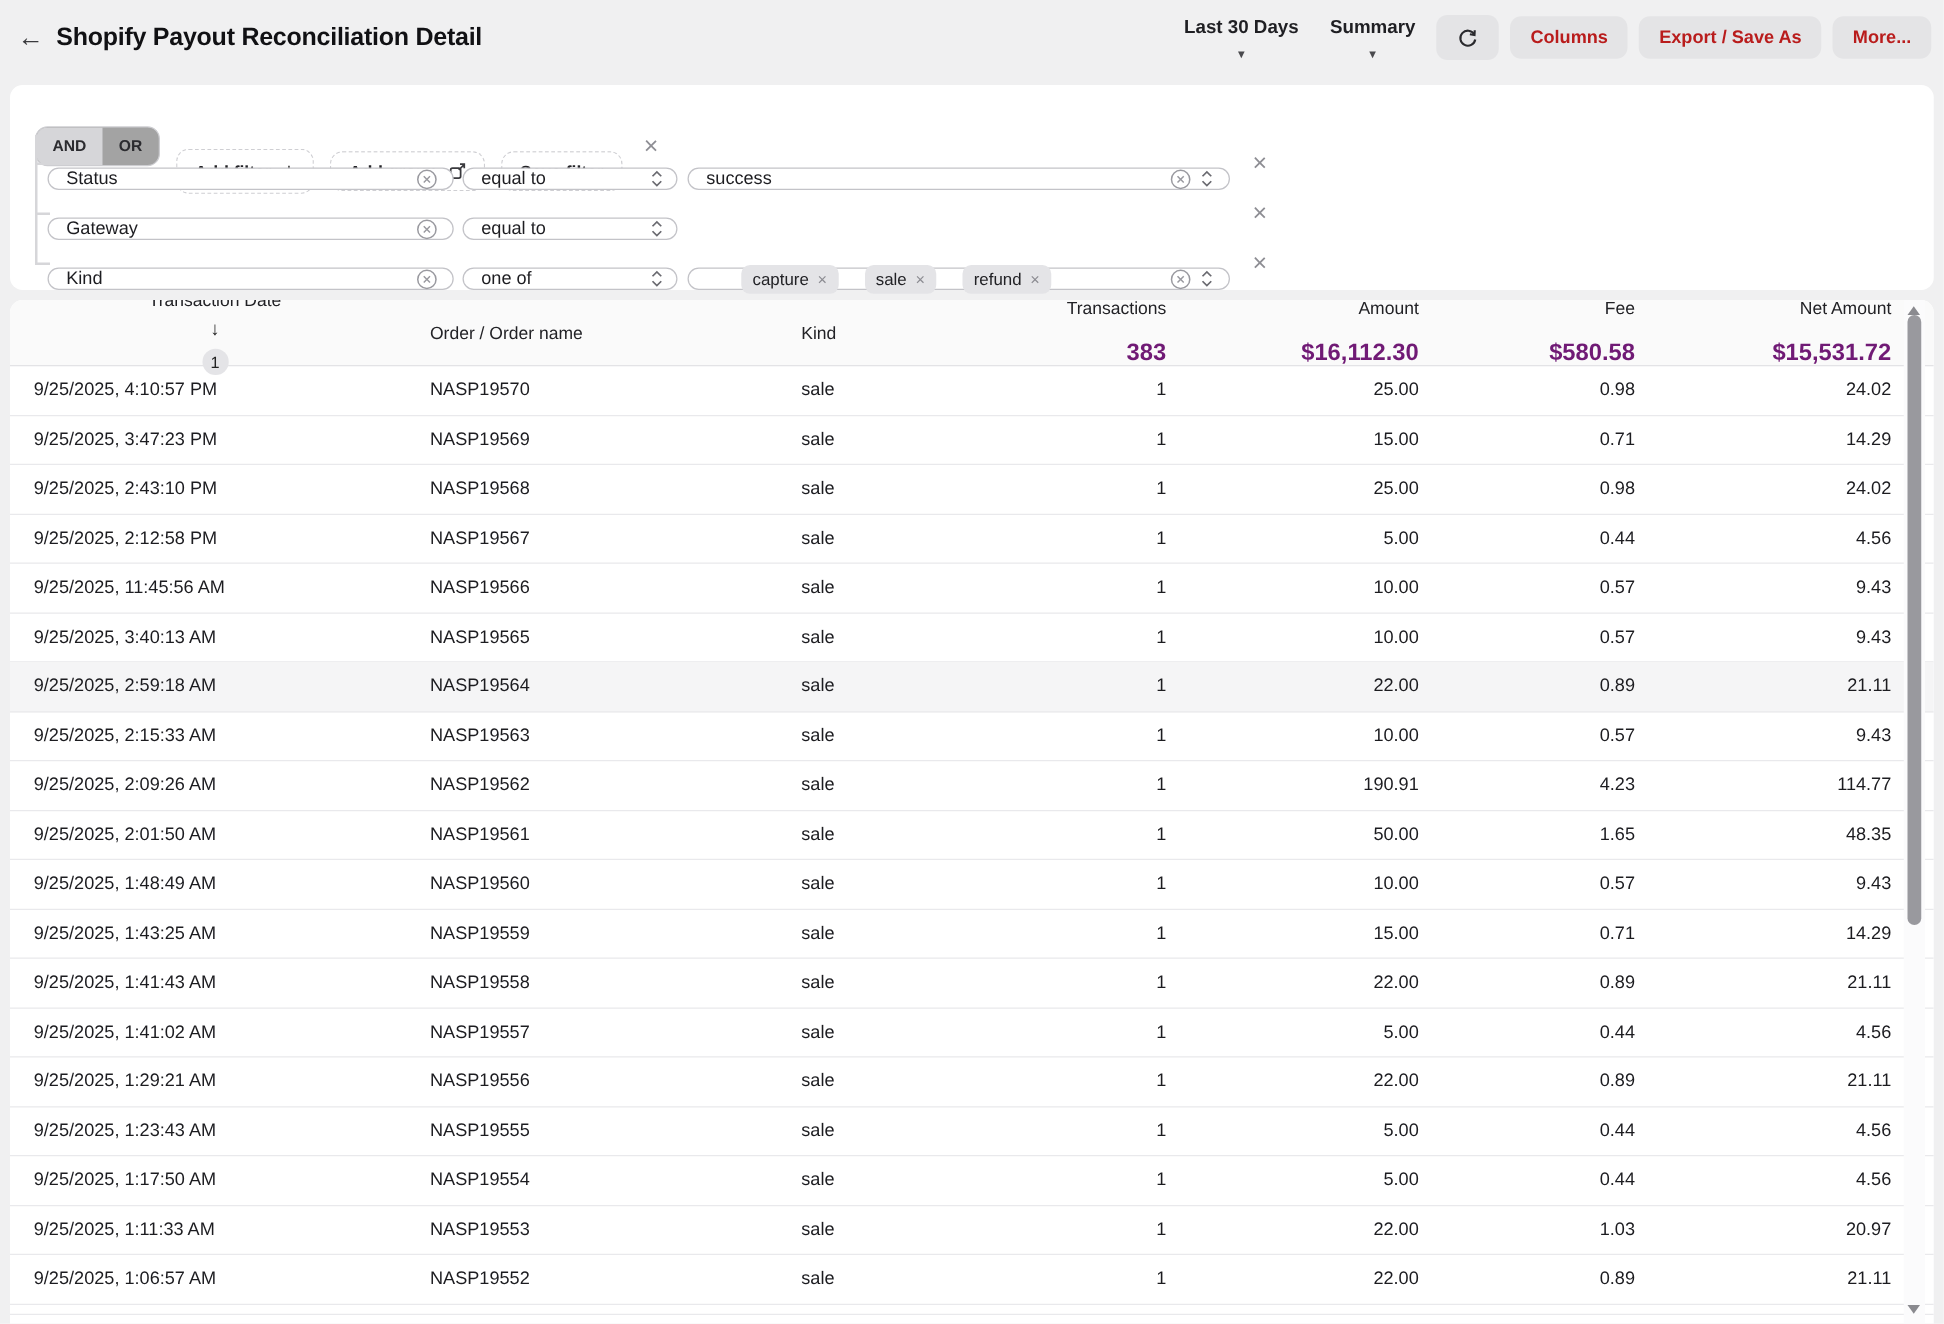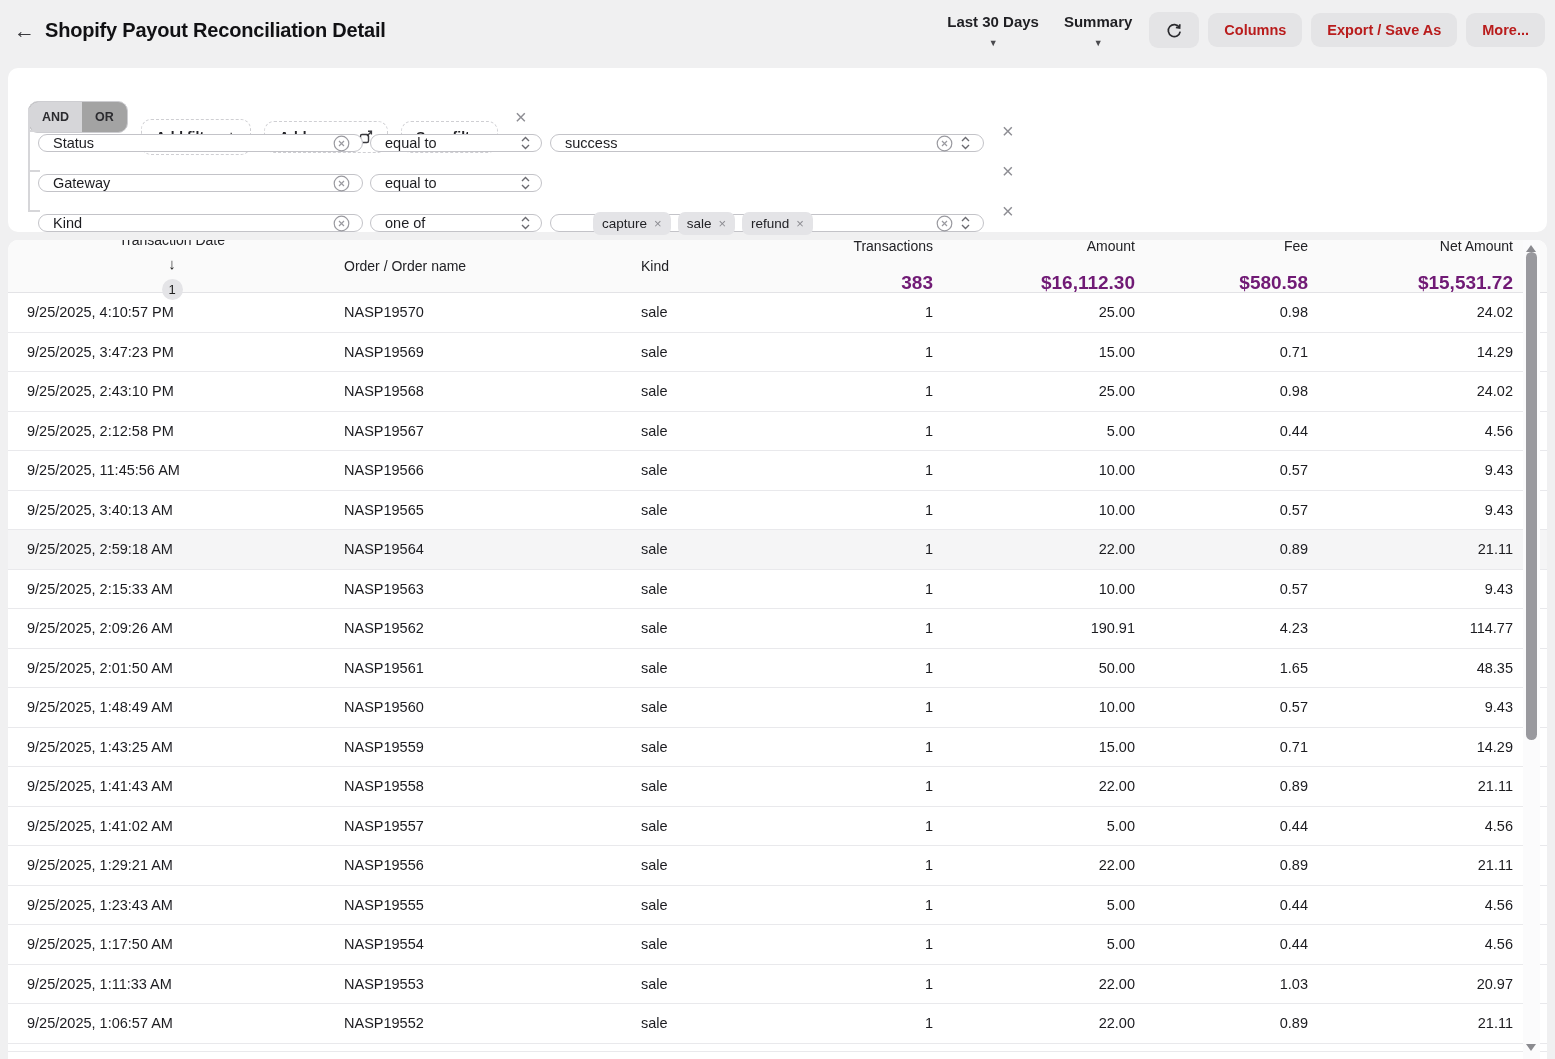--- a/index.html
+++ b/index.html
@@ -32,21 +32,21 @@
   .tree-v { position:absolute; left:20px; top:40px; width:2px; height:104px; background:#d6d6d9; }
   .tree-stub { position:absolute; left:20px; width:12px; height:2px; background:#d6d6d9; }
   .frow { position:absolute; left:0; width:100%; height:34px; }
   .fbox { position:absolute; top:0; height:18px; border:1px solid #c3c3c8; border-radius:10px; background:#fff; display:flex; align-items:center; font-size:14.5px; color:#1d1d21;margin-top:20px; }
   .fbox.f-field { left:30px; width:325px; padding:0 12px 0 14px; cursor:pointer; }
   .fbox.f-op    { left:362px; width:172px; padding:0 10px 0 14px; cursor:pointer; }
   .fbox.f-val   { left:542px; width:434px; padding:0 12px 0 14px; cursor:pointer; }
   .grow { flex:1; }
   .righticons { display:flex; align-items:center; gap:7px; }
   .frow-x { position:absolute; left:994px; top:7px; }
-  .tagwrap { display:flex; align-items:center; gap:7px;padding-left:35px; }
+  .tagwrap { display:flex; align-items:center; gap:21px;padding-left:35px; }
   .tag { background:#e4e4e7; border-radius:7px; padding:4px 9px; font-size:13.5px; color:#222226; display:flex; align-items:center; gap:7px; cursor:pointer; }
   .tag .tx { color:#8c8c92; font-size:13px; cursor:pointer; }
   .f-val.f-tags { padding-left:7px; }
 
   
   .table-panel { position:absolute; left:8px; top:240px; width:1539px; height:819px; background:#fff; border-radius:10px 10px 0 0; overflow:hidden; }
   .thead { display:flex; align-items:center; height:53px; background:#fafafa; border-bottom:1px solid #e3e3e6; }
   .c { flex:none; }
   .c-date { width:309px; padding-left:19px;flex-direction:column; }
   .c-order{ width:297px; padding-left:27px; }

